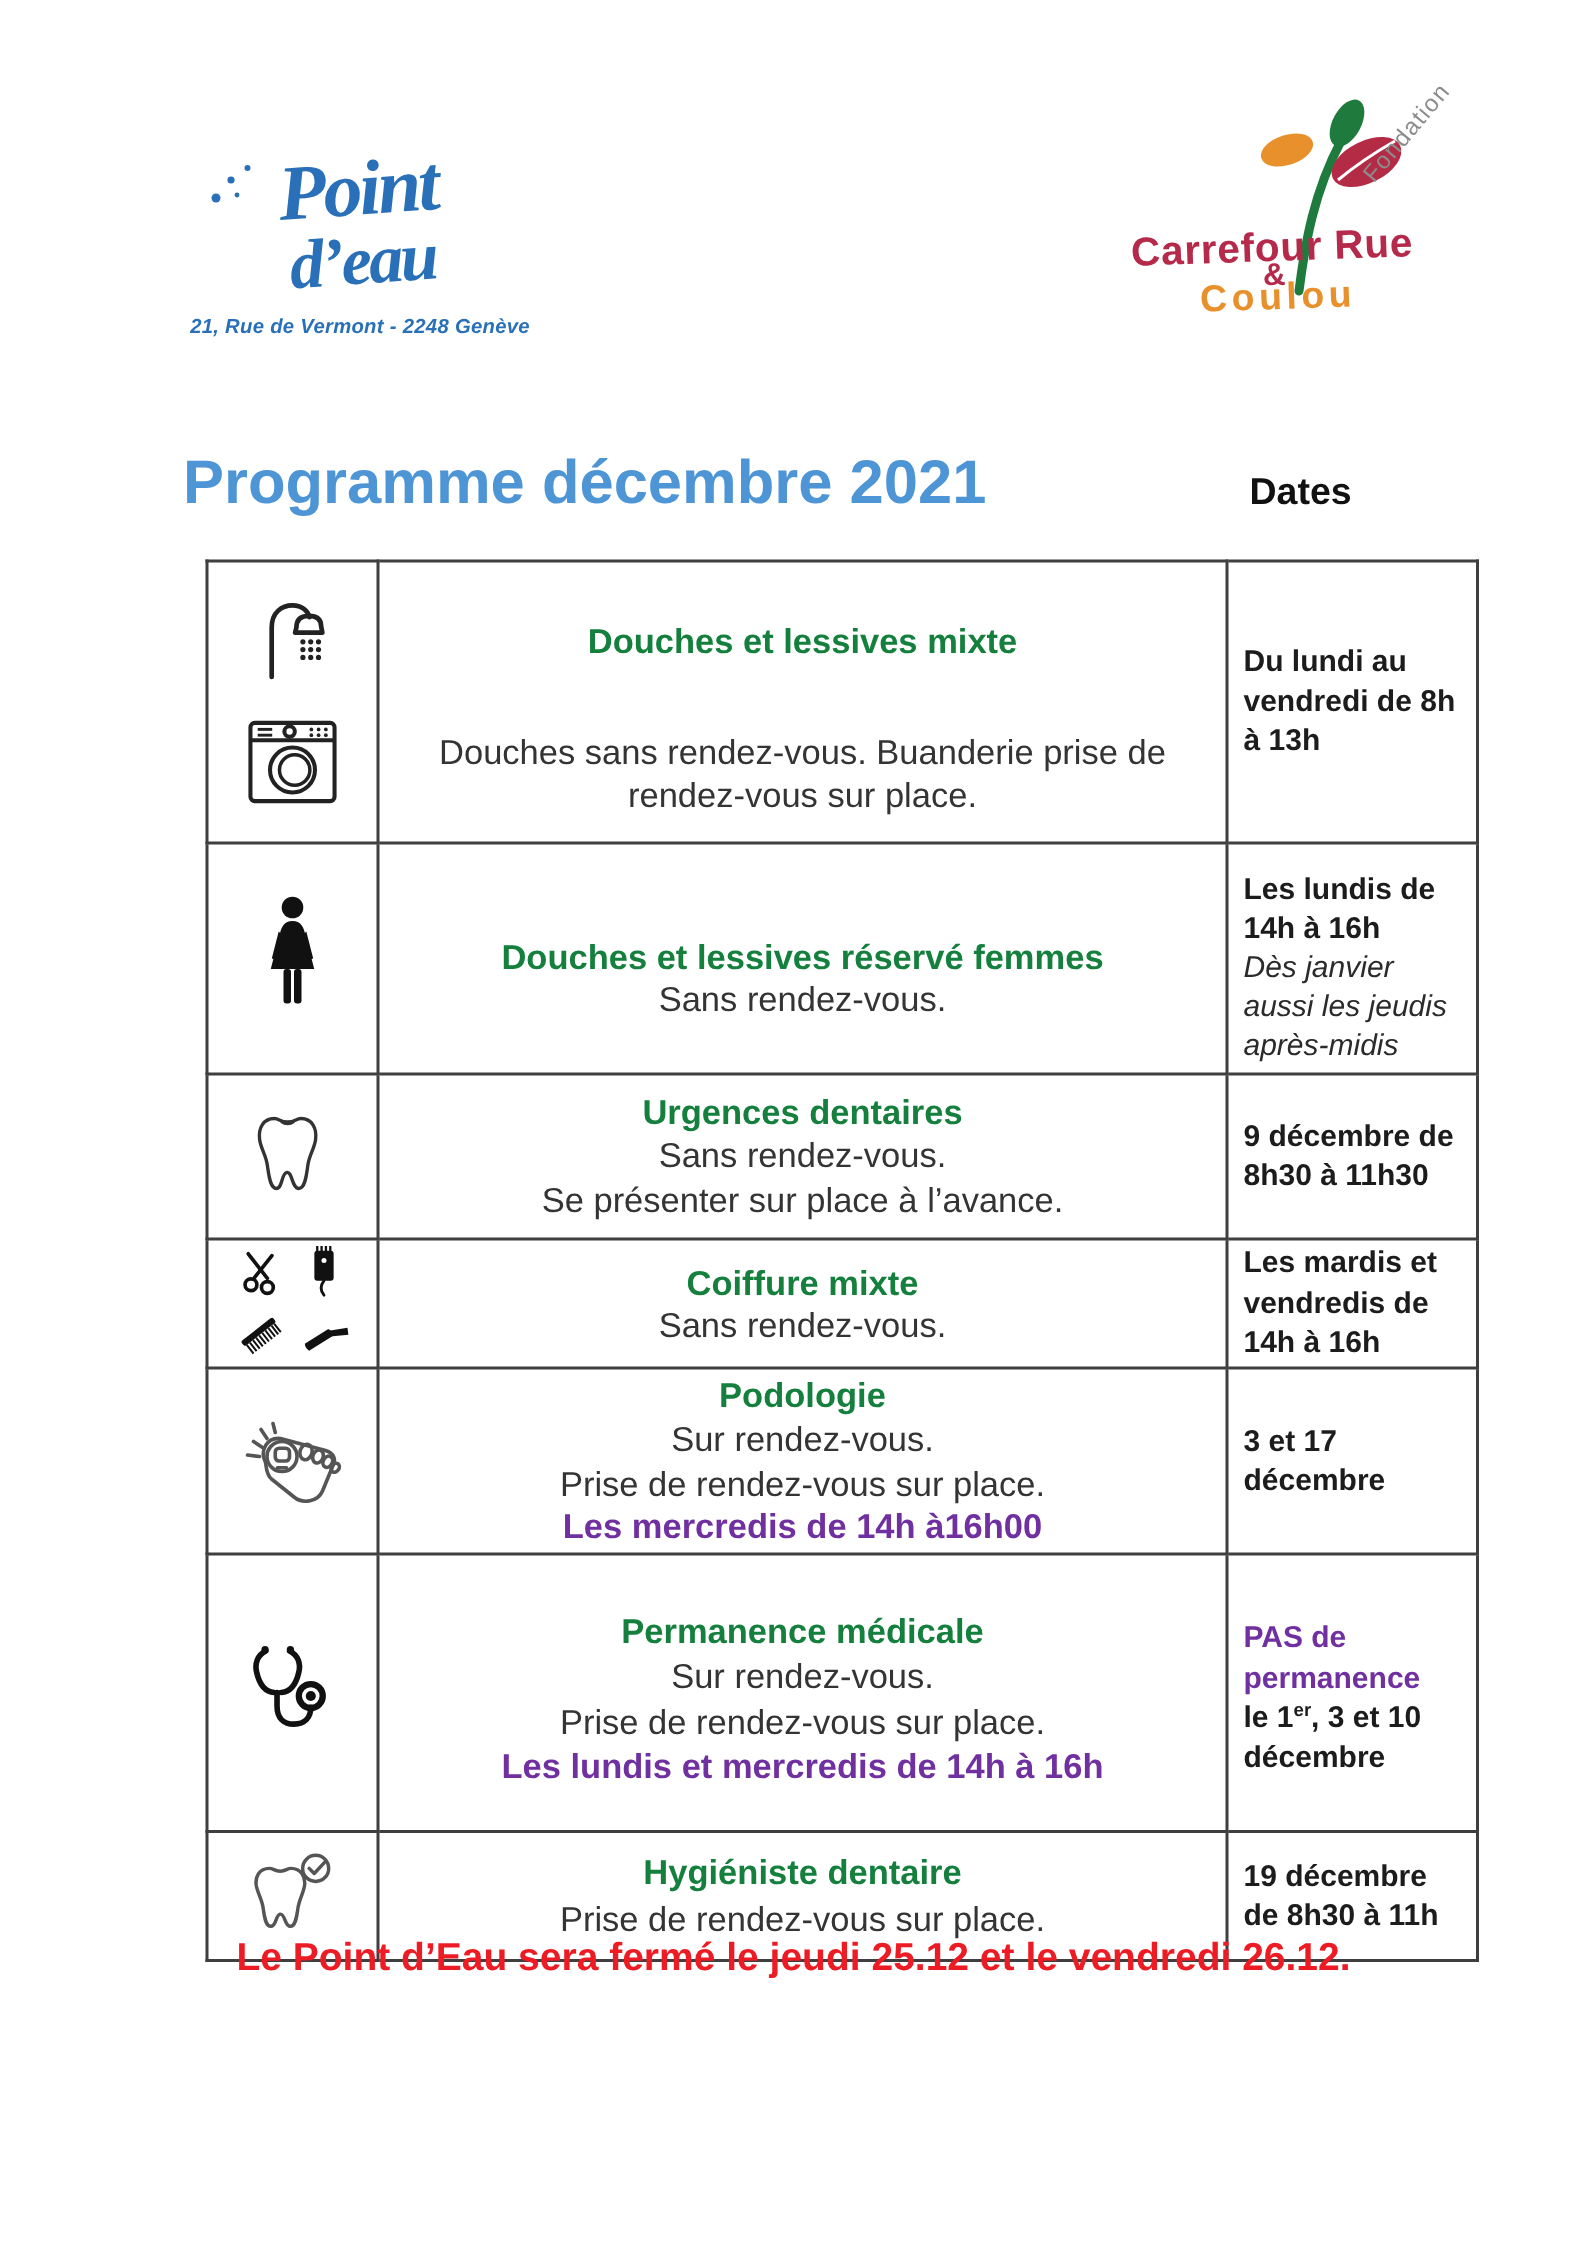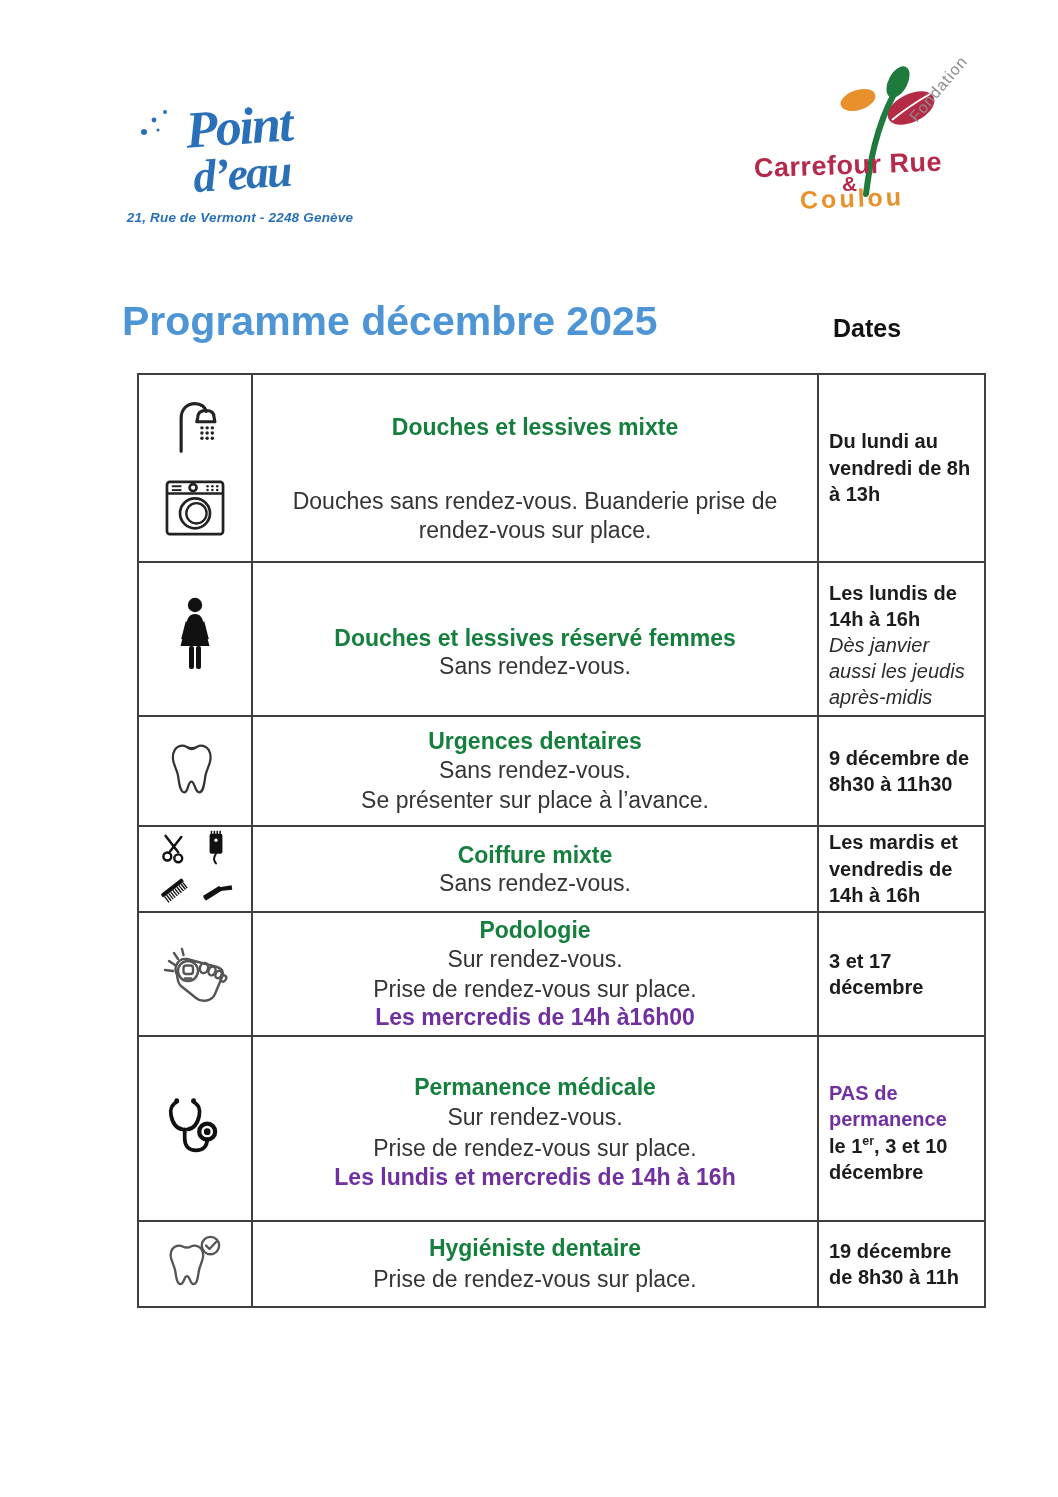--- a/index.html
+++ b/index.html
@@ -95,21 +95,21 @@
       <ellipse cx="48" cy="34" rx="18" ry="10" fill="#E8912C" transform="rotate(-18 48 34)"></ellipse>
       <ellipse cx="101" cy="42" rx="25" ry="14" fill="#B32B45" transform="rotate(-26 101 42)"></ellipse>
       <path d="M82 54 C94 44 106 36 120 28" stroke="#ffffff" stroke-width="2" fill="none"></path>
     </svg>
     <div class="cr-fondation">Fondation</div>
     <div class="cr-line1">Carrefour Rue</div>
     <div class="cr-amp">&amp;</div>
     <div class="cr-line2">Coulou</div>
   </div>
 
-  <h1 class="doc-title">Programme décembre 2025</h1>
+  <h1 class="doc-title">Programme décembre 2021</h1>
   <div class="dates-h">Dates</div>
 
   <table class="schedule">
     <colgroup>
         <col class="c-icon">
         <col class="c-main">
         <col class="c-date">
       </colgroup>
 
     <tbody>
@@ -310,14 +310,15 @@
           <div class="row-body">Prise de rendez-vous sur place.</div>
         </div>
       </td>
       <td class="date-cell">
         <div class="date-text">19 décembre de 8h30 à 11h</div>
       </td>
     </tr>
   </tbody>
     </table>
 
+  <div class="closure">Le Point d’Eau sera fermé le jeudi 25.12 et le vendredi 26.12.</div>
 
 </div>
 
 </body></html>

